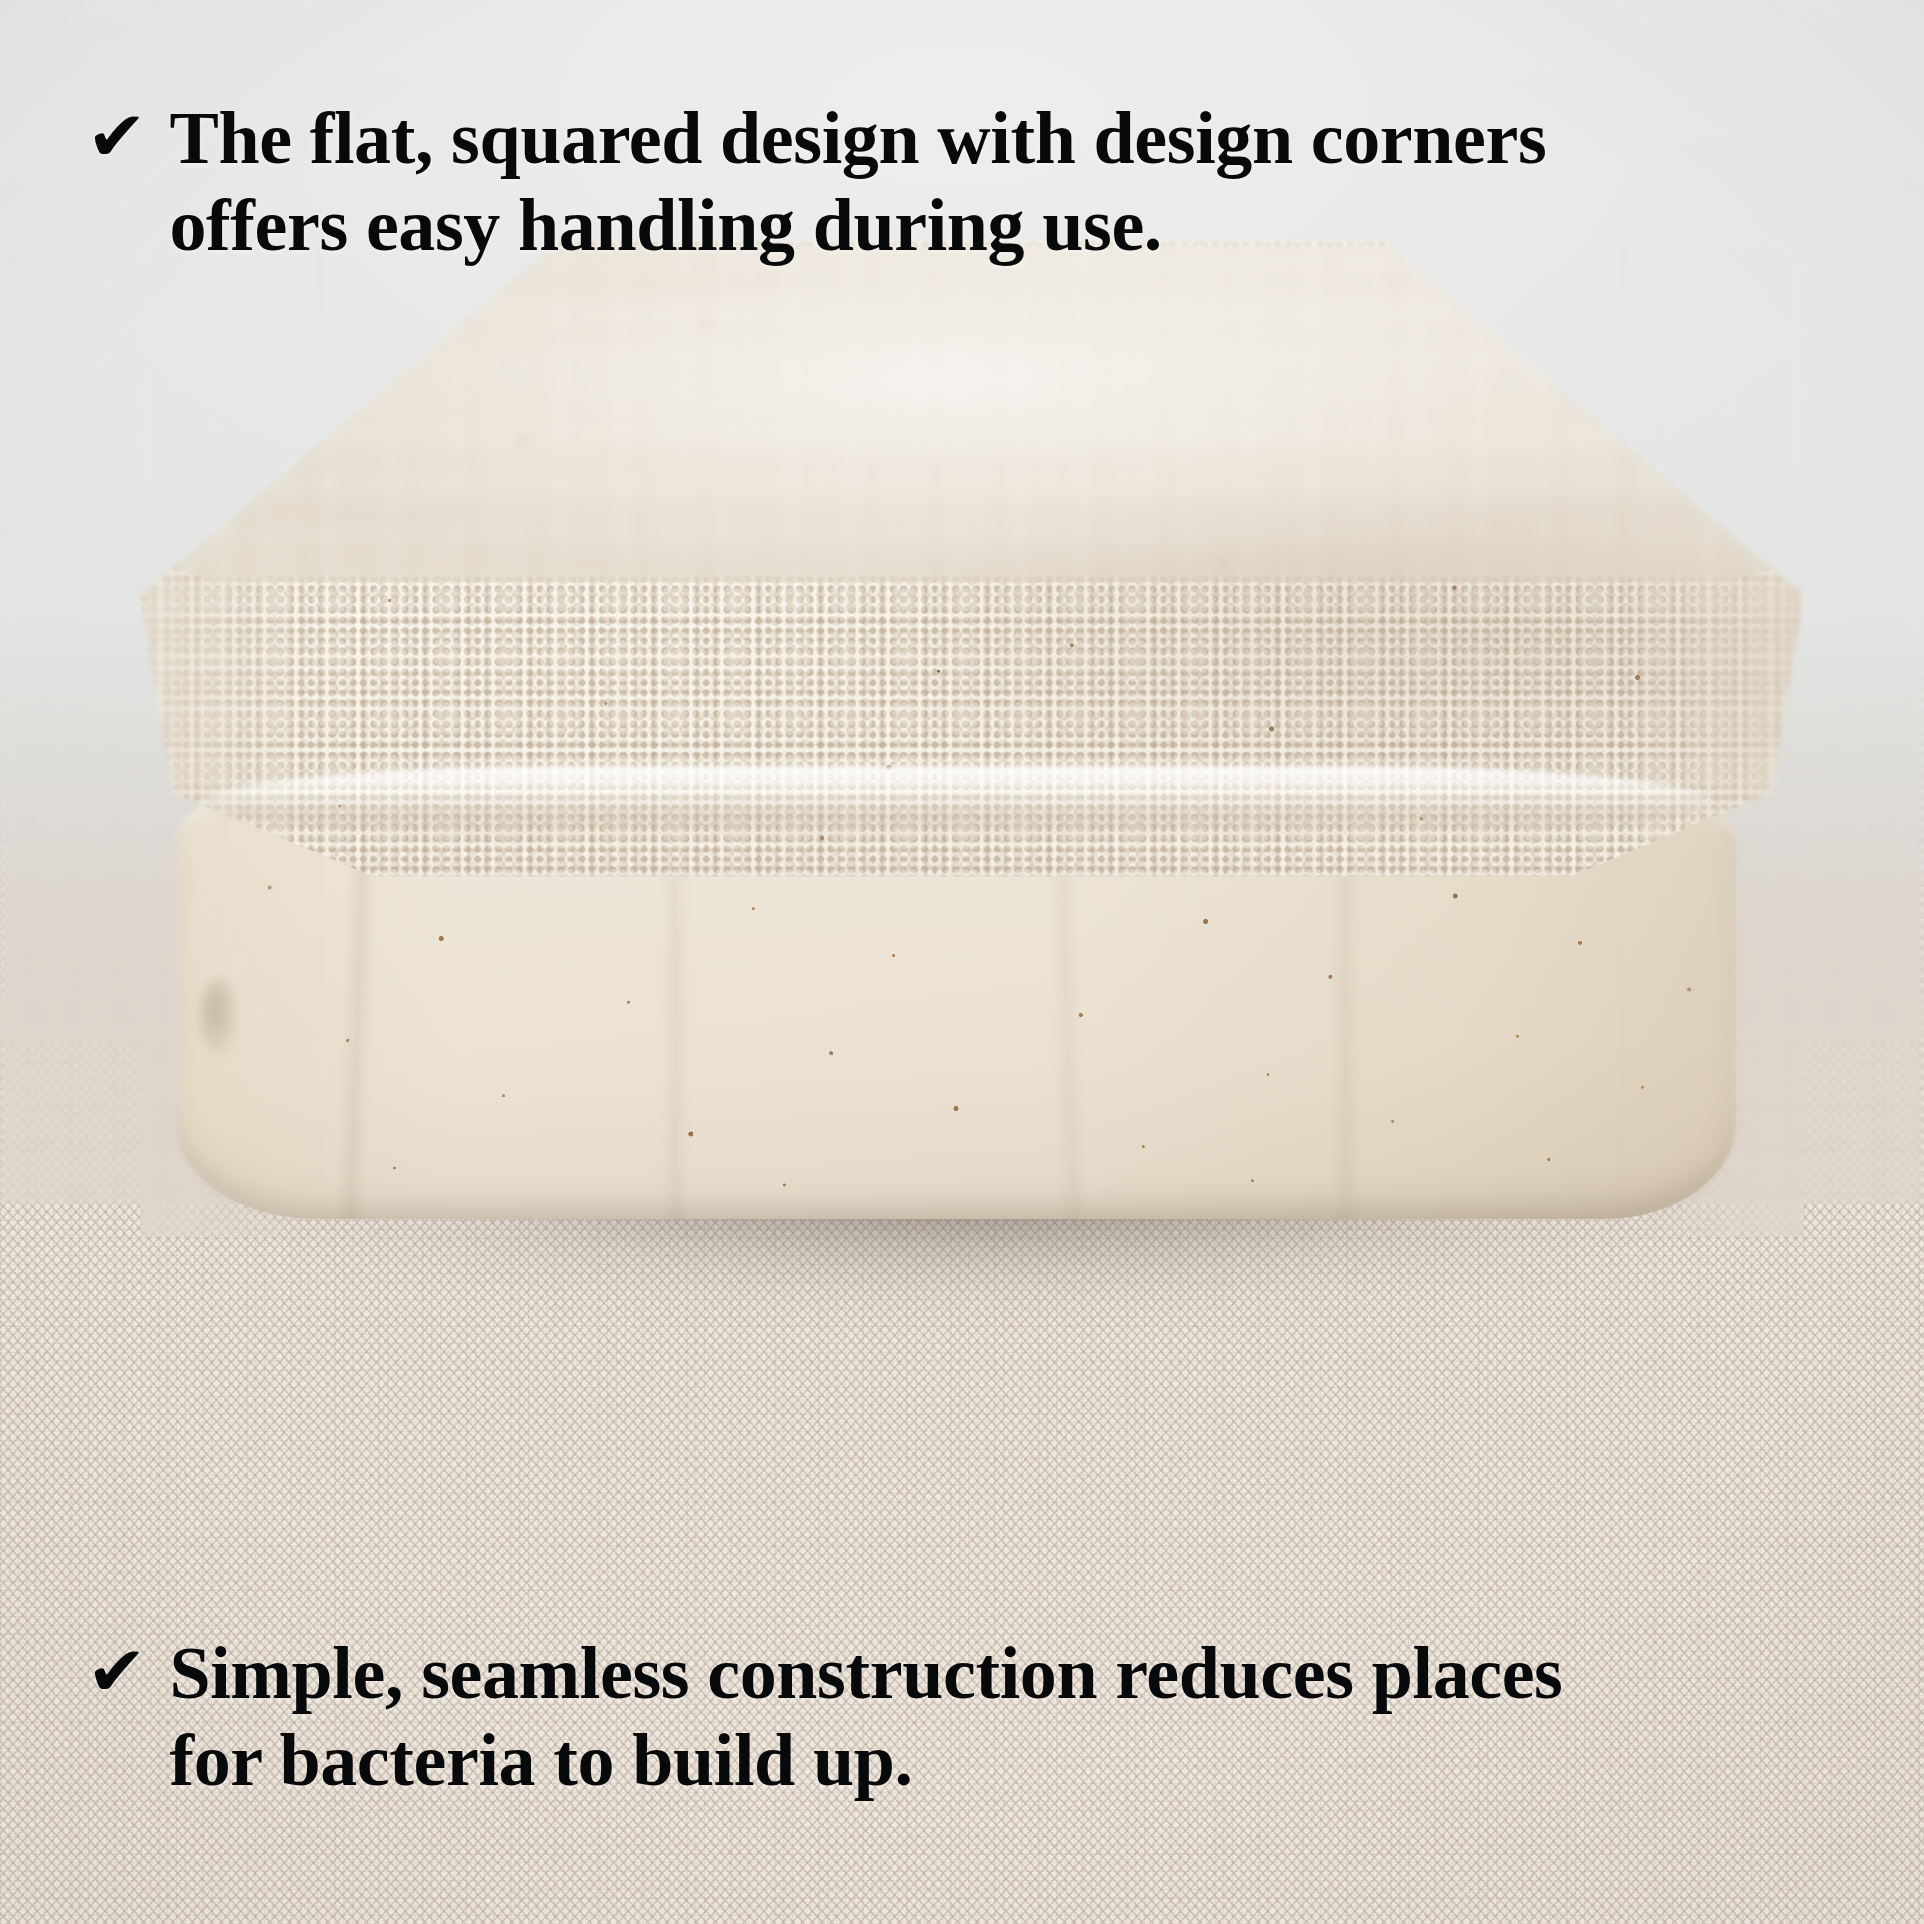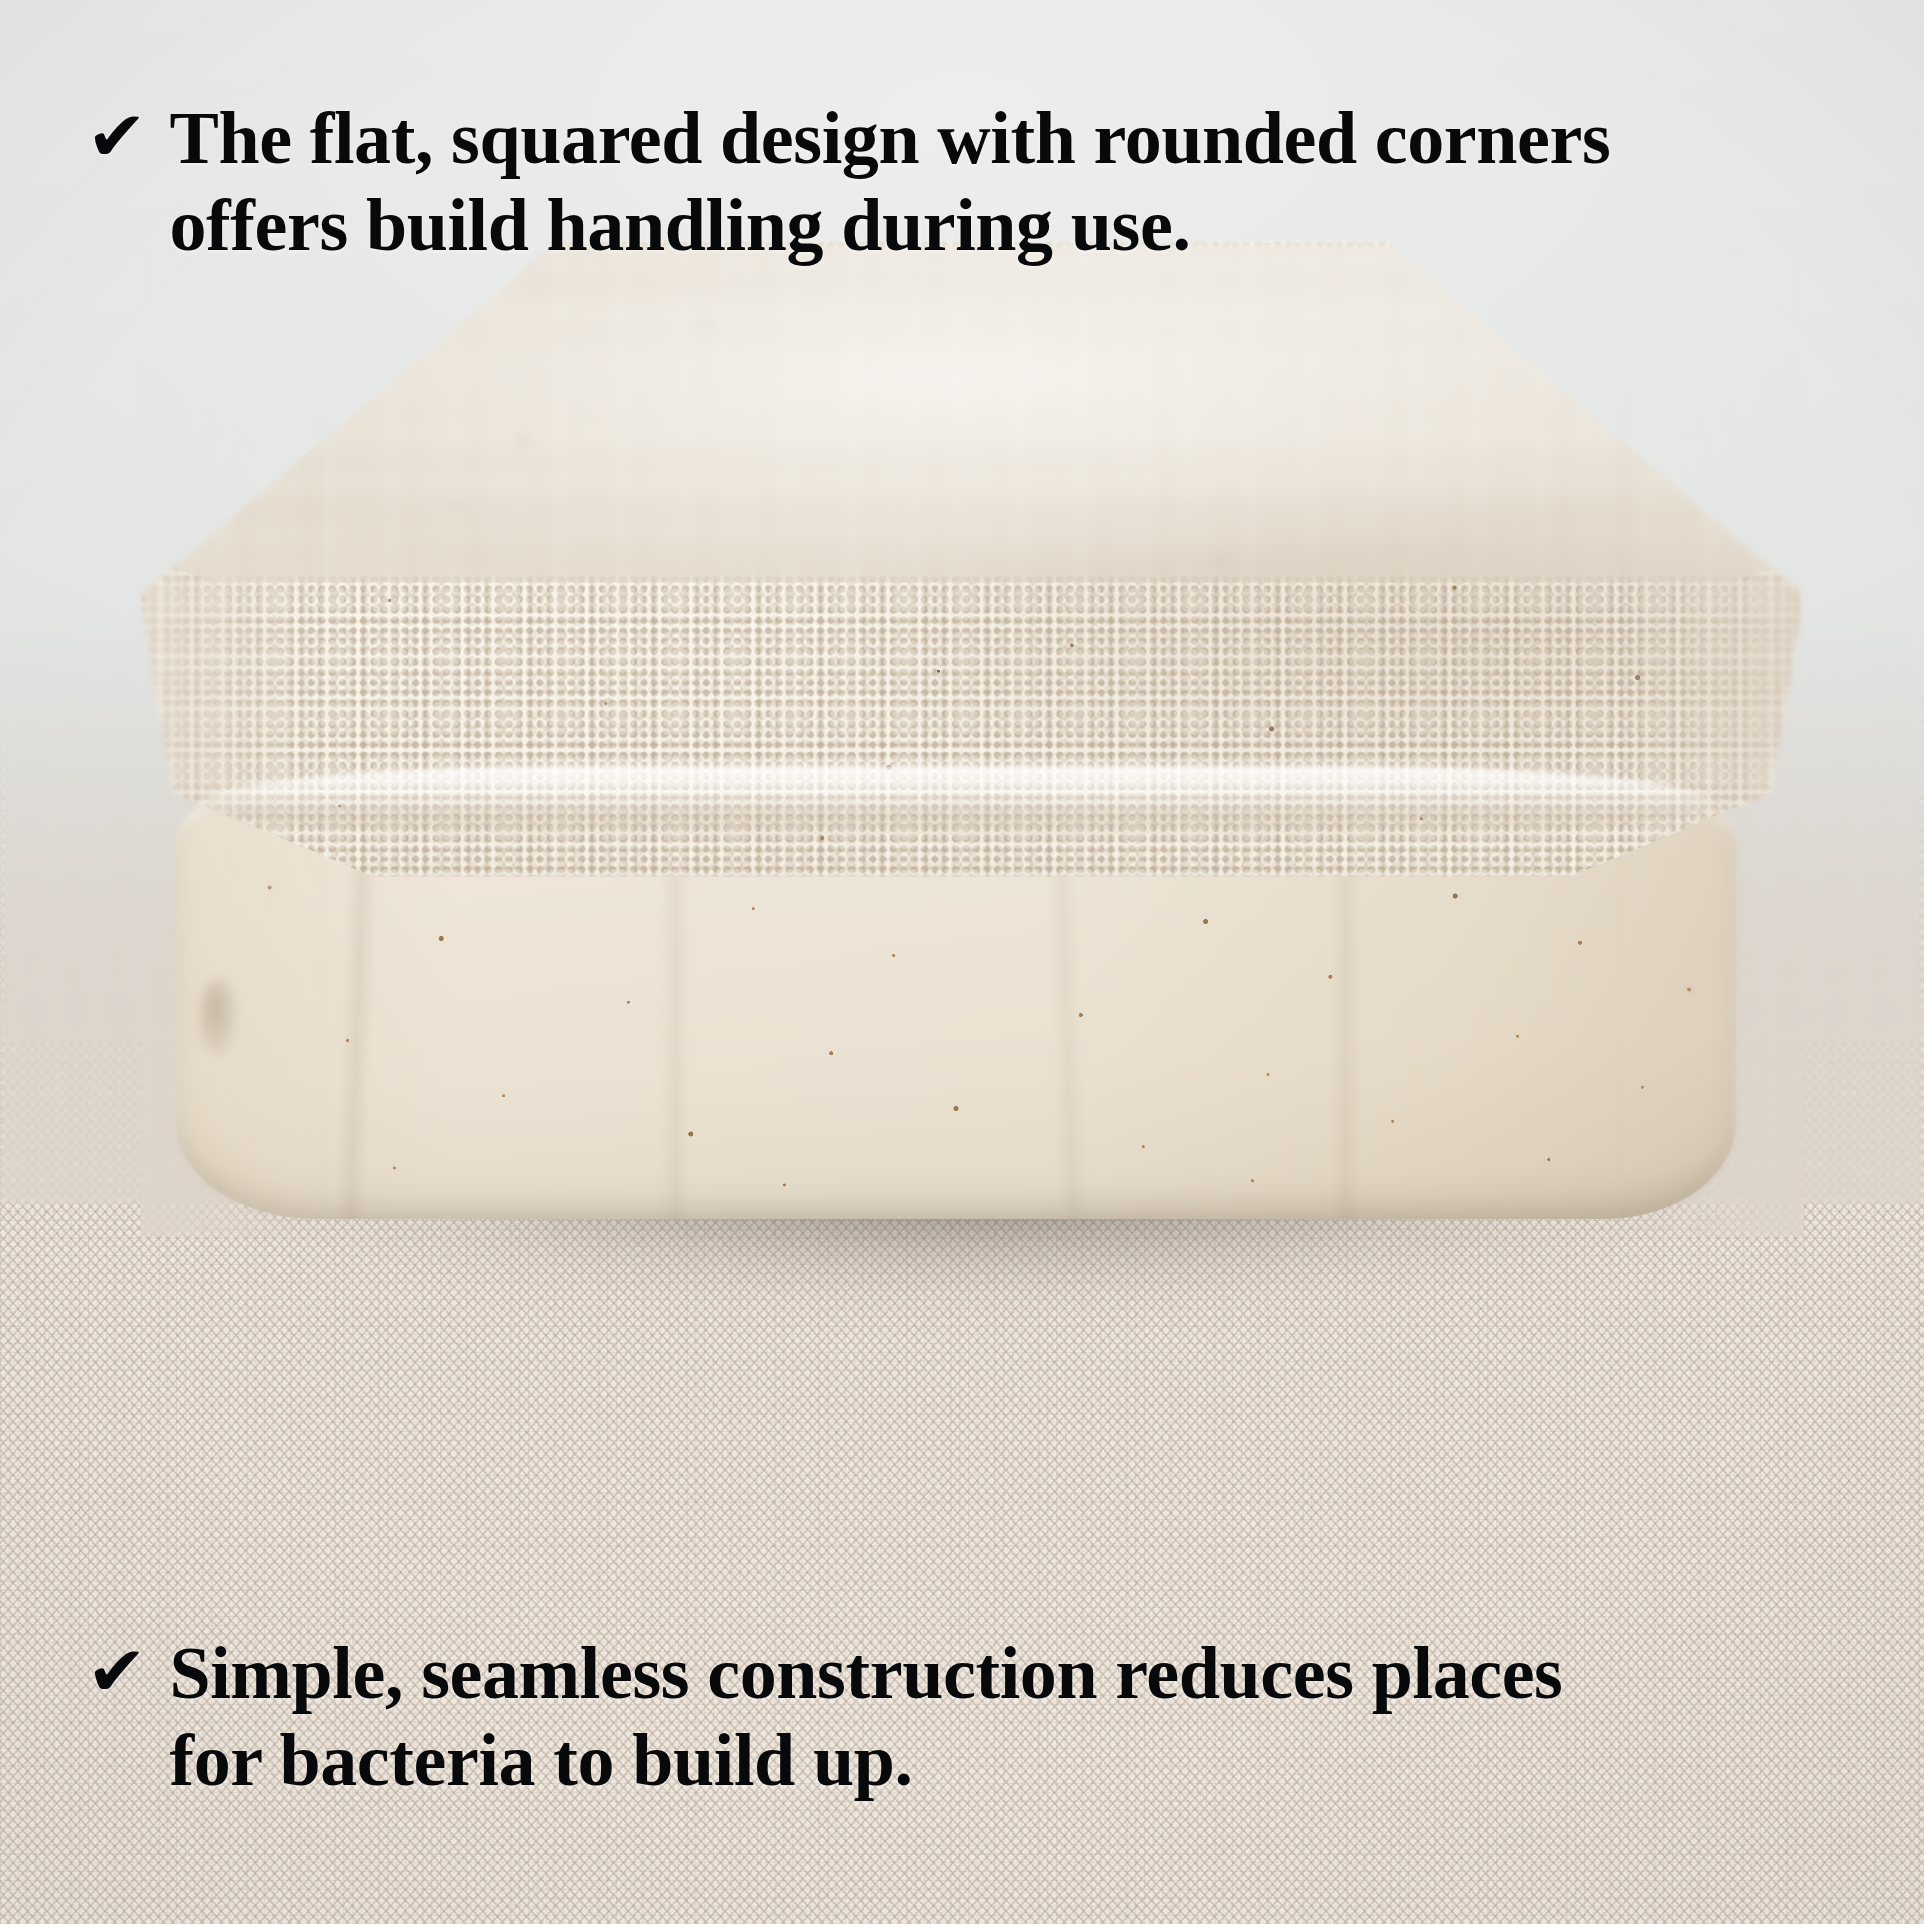--- a/index.html
+++ b/index.html
@@ -290,21 +290,21 @@
 
     <div class="edge-roll"></div>
     <div class="prod-dof-l"></div>
     <div class="prod-dof-r"></div>
   </div>
 
   <div class="bg-vignette"></div>
 
   <div class="caption" id="caption-top">
     <span class="tick">✔</span>
-    <span class="txt">The flat, squared design with rounded corners offers build handling during use.</span>
+    <span class="txt">The flat, squared design with design corners offers easy handling during use.</span>
   </div>
 
   <div class="caption" id="caption-bottom">
     <span class="tick">✔</span>
     <span class="txt">Simple, seamless construction reduces places for bacteria to build up.</span>
   </div>
 
 </div>
 
 

